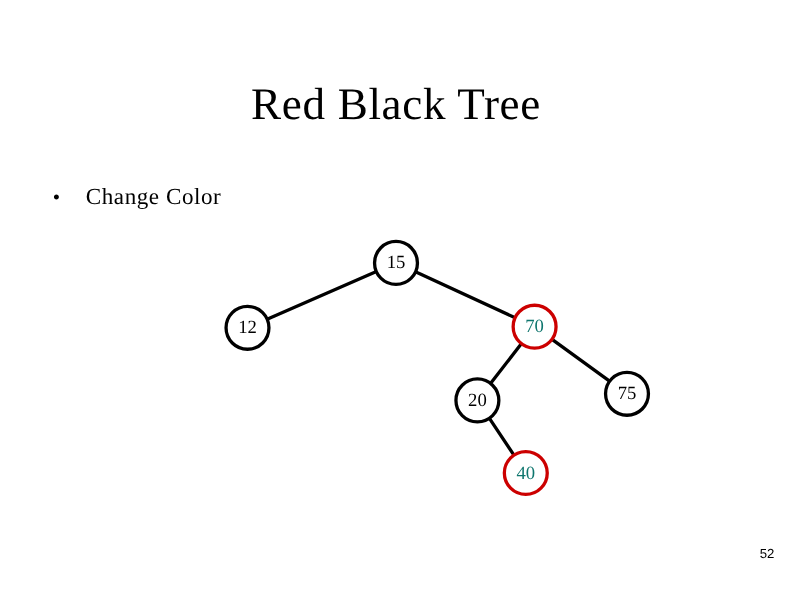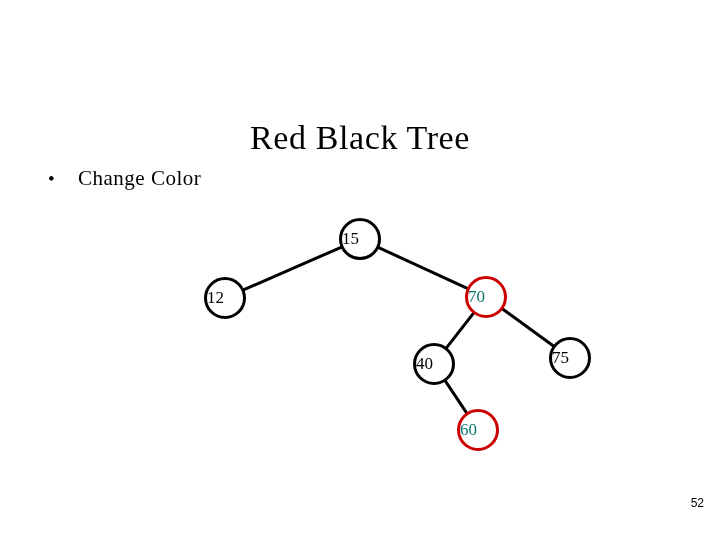--- a/index.html
+++ b/index.html
@@ -18,27 +18,26 @@
   }
 
   
   #slide-title {
     position: absolute;
     left: 0;
     top: 74px;
     width: 720px;
     text-align: center;
     font-family: "Liberation Serif", "DejaVu Serif", serif;
-    font-size: 34px;
+    font-size: 41px;
     font-weight: normal;
     color: #000000;
     letter-spacing: 0.6px;
     line-height: 40px;
     white-space: nowrap;
-    margin-top: 44px;
   }
 
   
   #bullet-list {
     position: absolute;
     left: 48px;
     top: 164px;
     width: 500px;
   }
   .bullet-row {
@@ -78,21 +77,21 @@
   .tree-node {
     position: absolute;
     width: 42px;
     height: 42px;
     border-radius: 50%;
     border: 3px solid #000000;
     background: #ffffff;
     box-sizing: border-box;
     display: flex;
     align-items: center;
-    justify-content: flex-start;
+    justify-content: center;
     font-family: "Liberation Serif", "DejaVu Serif", serif;
     font-size: 17px;
     color: #000000;
     pointer-events: auto;
   }
   .tree-node.red {
     border-color: #cc0000;
     color: #0f766e;
   }
 
@@ -132,26 +131,26 @@
         <div class="tree-node" style="left: 339px; top: 218px; width: 42px; height: 42px;">
           <span>15</span>
         </div>
         <div class="tree-node" style="left: 204px; top: 277px; width: 42px; height: 42px;">
           <span>12</span>
         </div>
         <div class="tree-node red" style="left: 465px; top: 276px; width: 42px; height: 42px;">
           <span>70</span>
         </div>
         <div class="tree-node" style="left: 413px; top: 343px; width: 42px; height: 42px;">
-          <span>40</span>
+          <span>20</span>
         </div>
         <div class="tree-node" style="left: 549px; top: 337px; width: 42px; height: 42px;">
           <span>75</span>
         </div>
         <div class="tree-node red" style="left: 457px; top: 409px; width: 42px; height: 42px;">
-          <span>60</span>
+          <span>40</span>
         </div>
       </div>
   </div>
 
   <div id="page-number">52</div>
 
 </div>
 
 </body></html>

